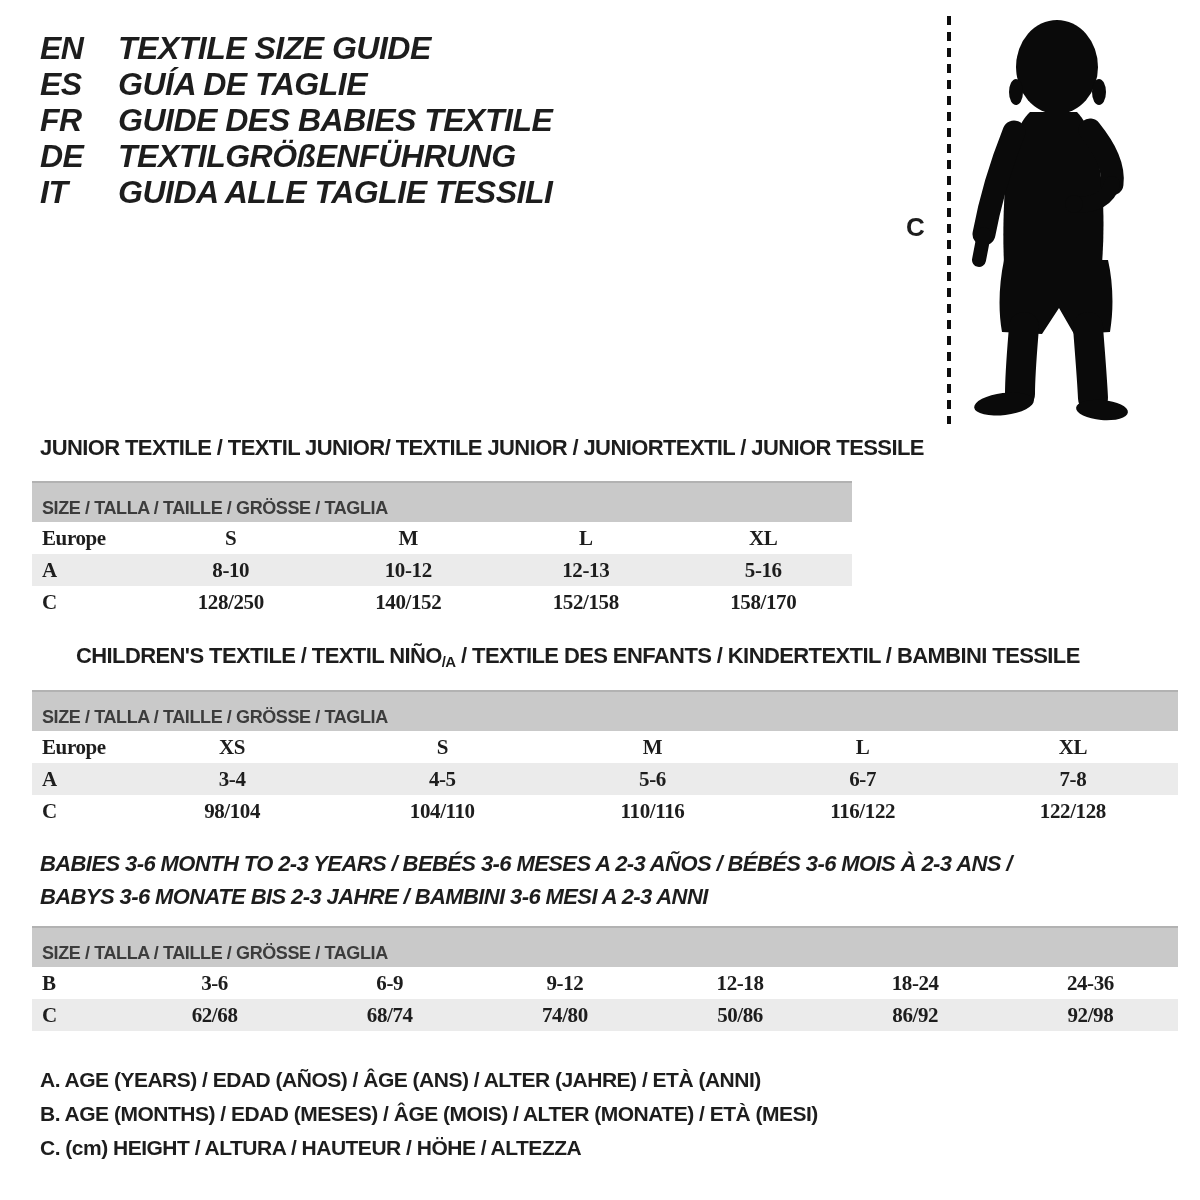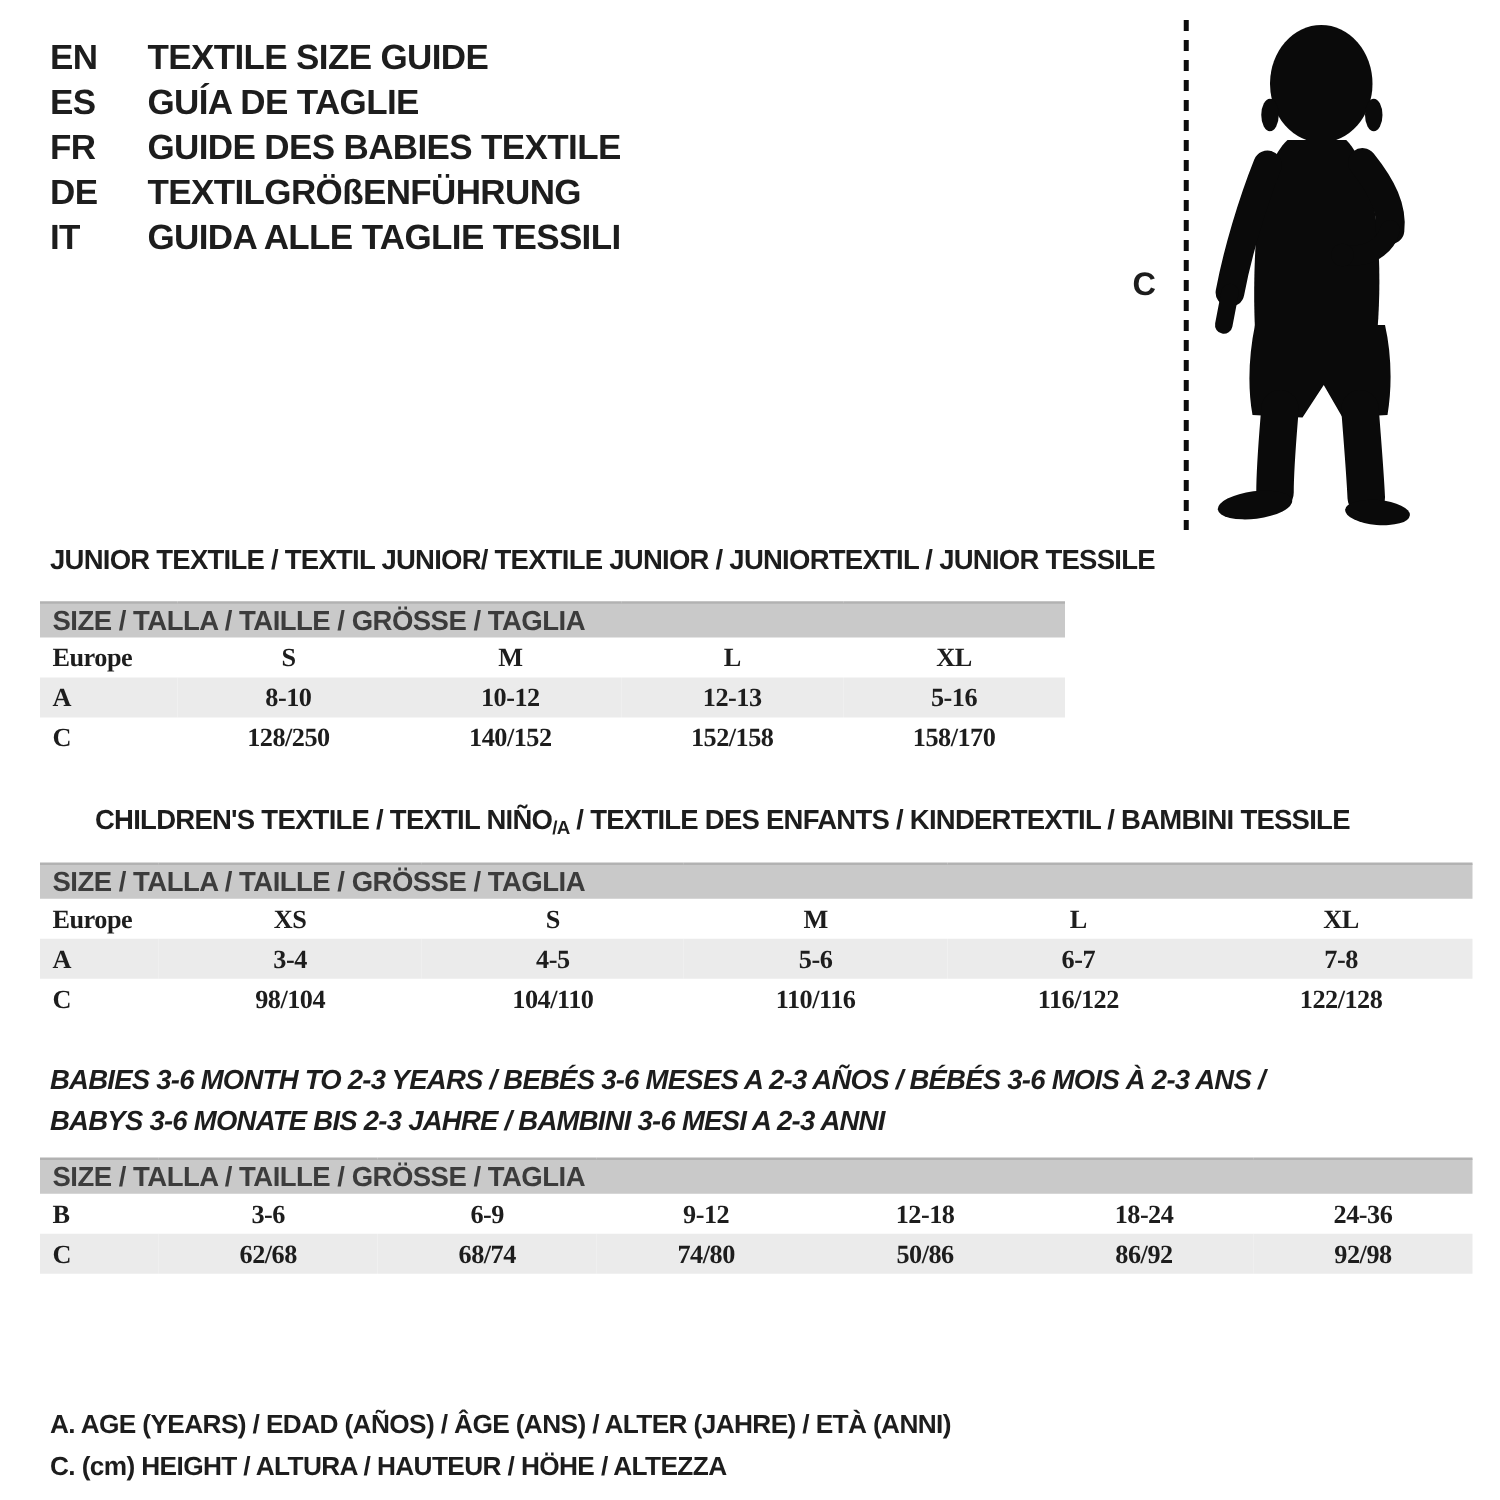--- a/index.html
+++ b/index.html
@@ -2,38 +2,38 @@
 <html><head>
 <meta charset="utf-8">
 <style>
   html,body{margin:0;padding:0;}
   .page{position:relative;width:1200px;height:1200px;background:#ffffff;overflow:hidden;
         font-family:"Liberation Sans","DejaVu Sans",sans-serif;color:#1d1d1d;}
   .abs{position:absolute;}
 
   
   .lang-block{left:40px;top:30px;}
-  .lang-row{height:36px;font-size:28px;font-weight:700;letter-spacing:-0.5px;white-space:nowrap;}
+  .lang-row{height:36px;font-size:32px;font-weight:700;letter-spacing:-0.5px;white-space:nowrap;font-style:italic;}
   .lang-code{display:inline-block;width:78px;}
 
   
   .dash-line{left:947px;top:16px;width:4px;height:408px;
              background:repeating-linear-gradient(to bottom,#0d0d0d 0 9px,transparent 9px 16px);}
   .c-label{left:906px;top:212px;font-size:26px;font-weight:700;}
   .toddler{left:962px;top:12px;}
 
   
   .sec-title{font-size:22px;font-weight:700;letter-spacing:-0.6px;white-space:nowrap;}
   .title-sub{font-size:15px;vertical-align:-4px;font-weight:700;}
 
   
   table.size{border-collapse:collapse;table-layout:fixed;font-size:21px;font-weight:700;
              letter-spacing:-0.4px;}
   table.size th.bar{background:#c9c9c9;border-top:2px solid #b2b2b2;height:27px;text-align:left;
-             padding:0 0 0 10px;font-size:22px;font-weight:700;color:#3c3c3c;letter-spacing:-0.4px;}
+             padding:12px 0 0 10px;font-size:18px;font-weight:700;color:#3c3c3c;letter-spacing:-0.4px;}
   table.size td{height:32px;padding:0;text-align:center;font-family:Liberation Serif, serif;}
   table.size td.lbl{text-align:left;padding-left:10px;}
   table.size tr.shaded{background:#ebebeb;}
 
   
   .legend-line{font-size:21px;font-weight:700;letter-spacing:-0.5px;height:34px;white-space:nowrap;}
 </style>
 </head>
 <body>
 
@@ -202,18 +202,19 @@
           <td>62/68</td>
           <td>68/74</td>
           <td>74/80</td>
           <td>50/86</td>
           <td>86/92</td>
           <td>92/98</td>
         </tr>
       </tbody>
   </table>
 
-  <div class="abs" style="left:40px;top:1128px;">
+  <div class="abs" style="left:40px;top:1068px;">
     <div class="legend-line">A. AGE (YEARS) / EDAD (AÑOS) / ÂGE (ANS) / ALTER (JAHRE) / ETÀ (ANNI)</div>
+    <div class="legend-line">B. AGE (MONTHS) / EDAD (MESES) / ÂGE (MOIS) / ALTER (MONATE) / ETÀ (MESI)</div>
     <div class="legend-line">C. (cm) HEIGHT / ALTURA / HAUTEUR / HÖHE / ALTEZZA</div>
   </div>
 
 </div>
 
 </body></html>

